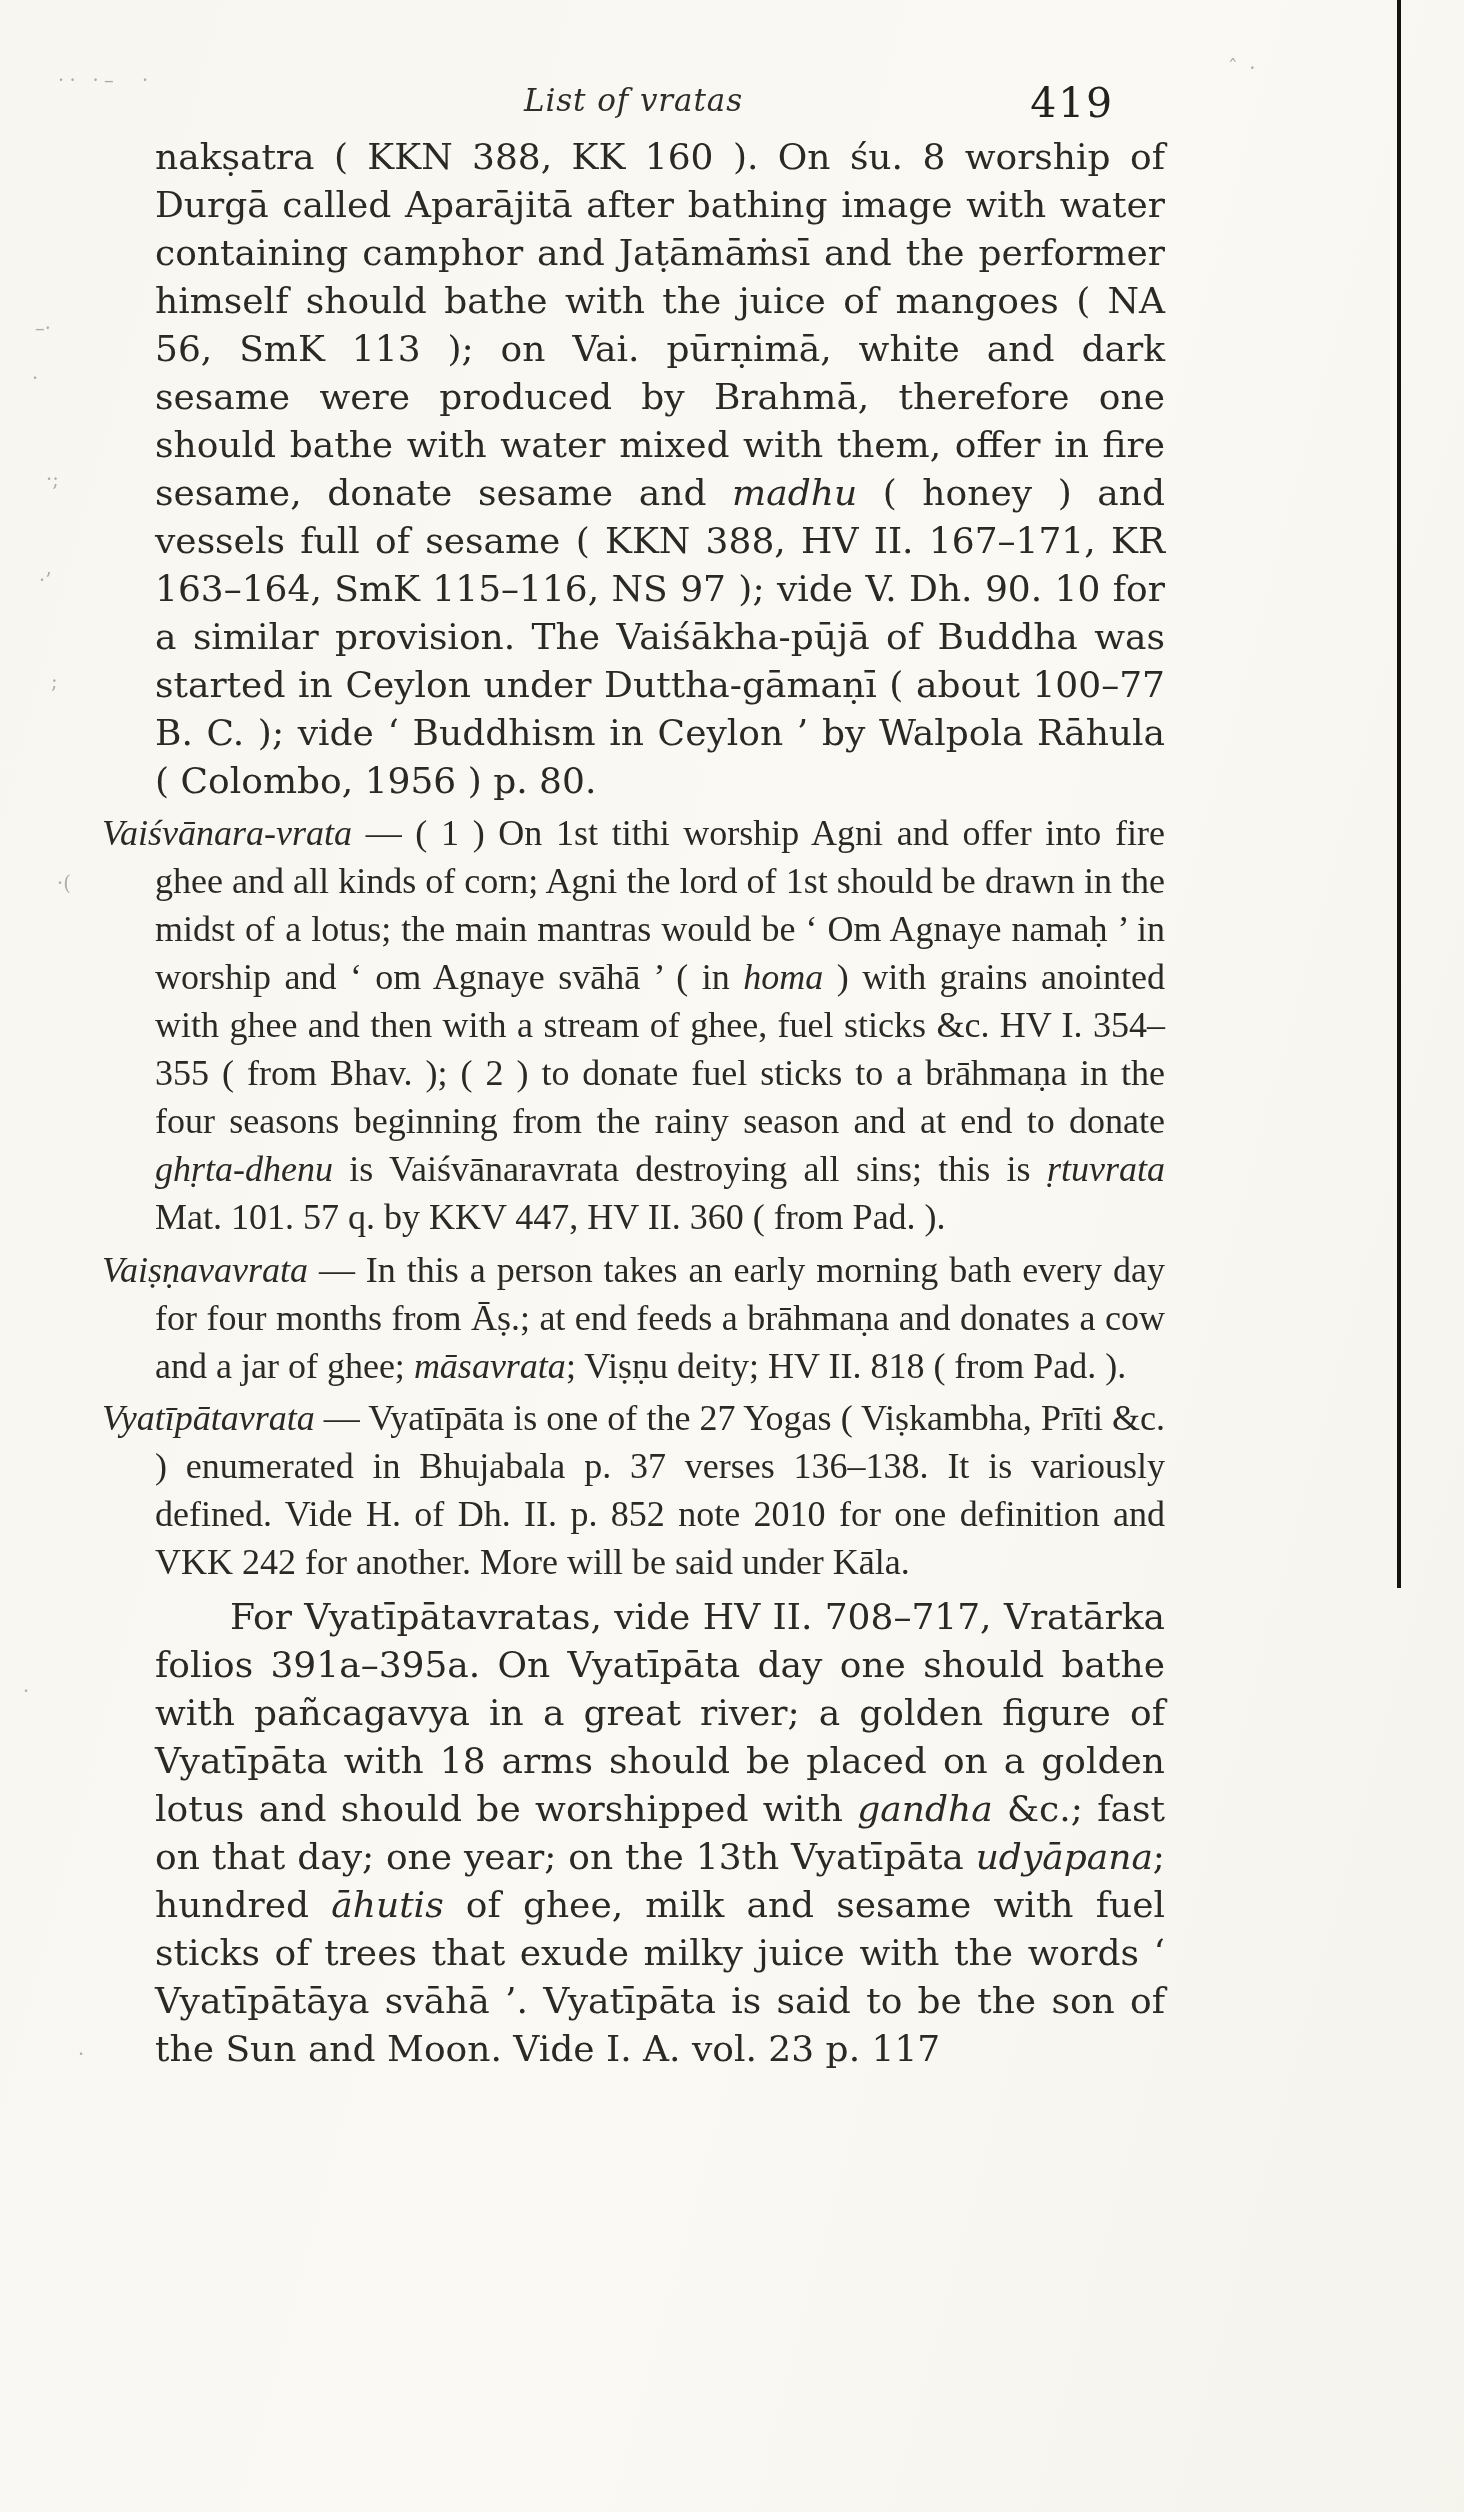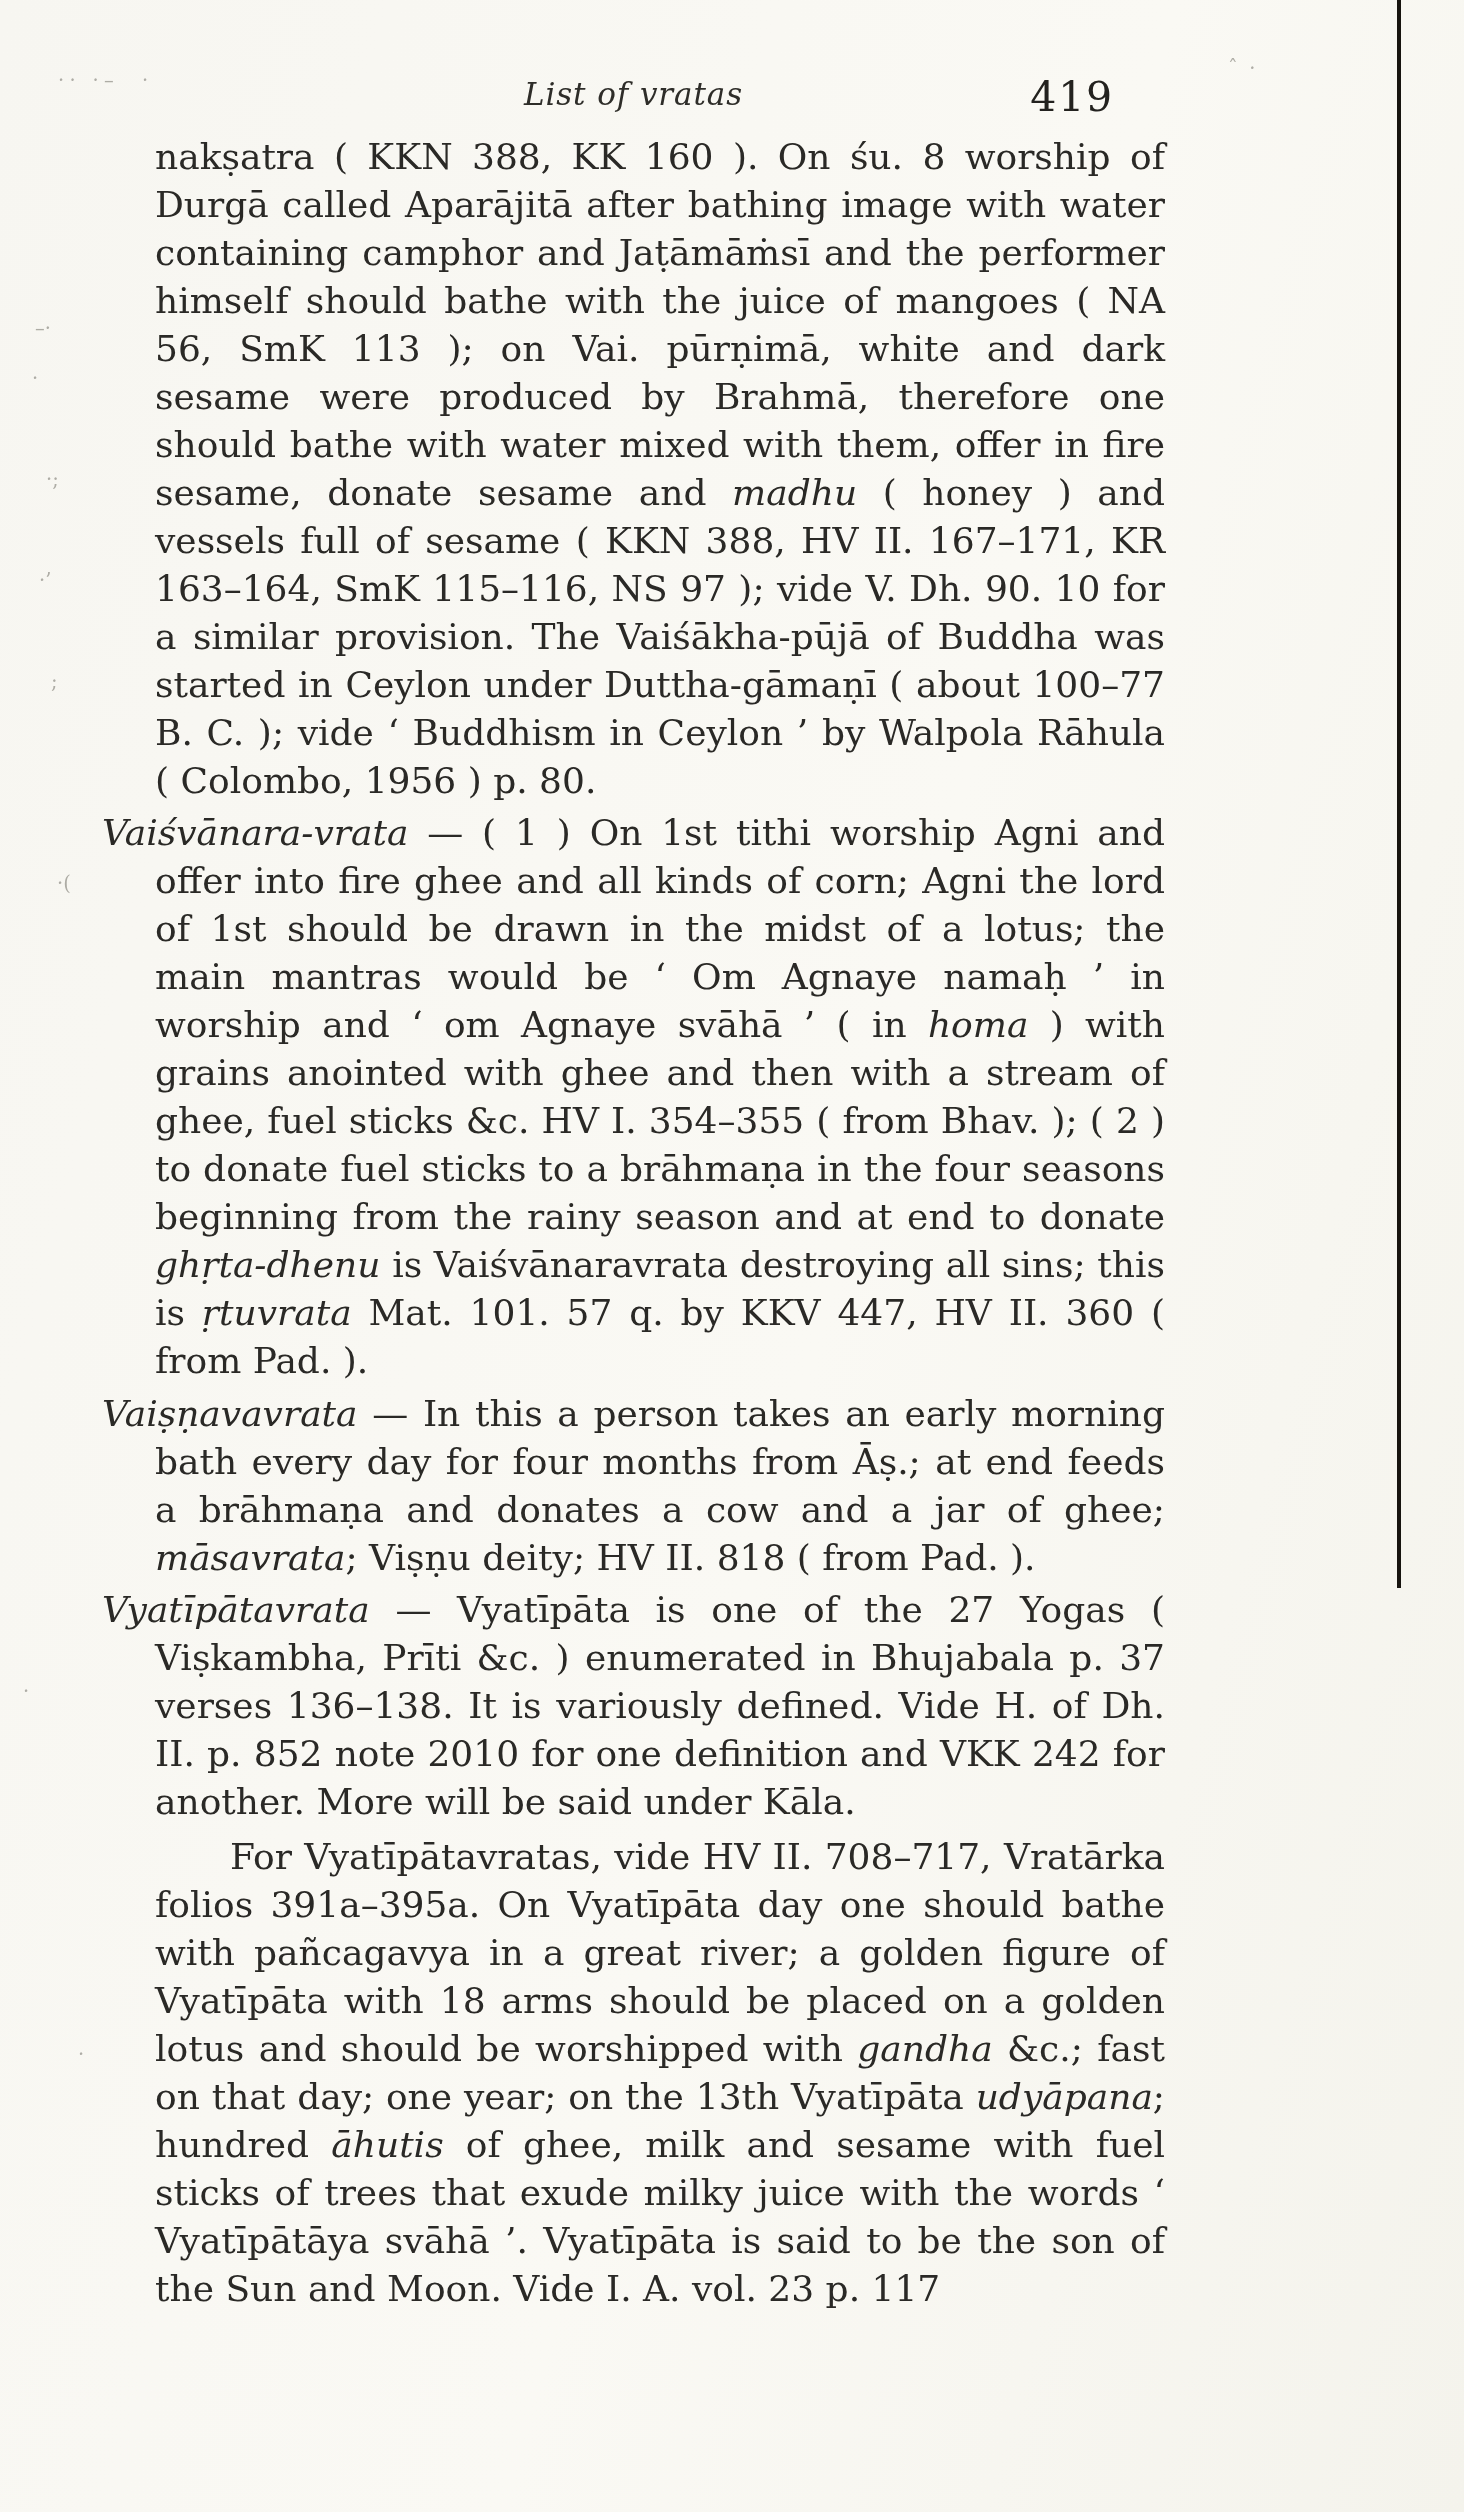--- a/index.html
+++ b/index.html
@@ -10,21 +10,21 @@
     height: 2512px;
     margin: 0 auto;
     background: linear-gradient(105deg, #f7f6f1 0%, #faf9f4 55%, #f4f3ec 100%);
     font-family: "DejaVu Serif", "Liberation Serif", serif;
     color: #2a2926;
     overflow: hidden;
   }
   .header {
     position: absolute;
     left: 102px;
-    top: 76px;
+    top: 82px;
     width: 1063px;
     height: 50px;
   }
   .running-title {
     position: absolute;
     left: 0; right: 0;
     text-align: center;
     font-style: italic;
     font-size: 31px;
     letter-spacing: 0.9px;
@@ -43,21 +43,21 @@
     left: 102px;
     top: 133px;
     width: 1063px;
     font-size: 36px;
     line-height: 48px;
     text-align: justify;
     color: #2a2926;
   }
   .para { margin: 0 0 4.4px 0; }
   .p-cont { margin-left: 53px; }
-  .p-entry { padding-left: 53px; text-indent: -53px; }
+  .p-entry { padding-left: 53px; text-indent: -53px; font-family: Liberation Serif, serif; }
   .p-indent { margin-left: 53px; text-indent: 75px; margin-top: 7px; }
   .para em { font-style: italic; }
 
   
   .edge-line {
     position: absolute;
     left: 1397px;
     top: 0;
     width: 3.5px;
     height: 1588px;

